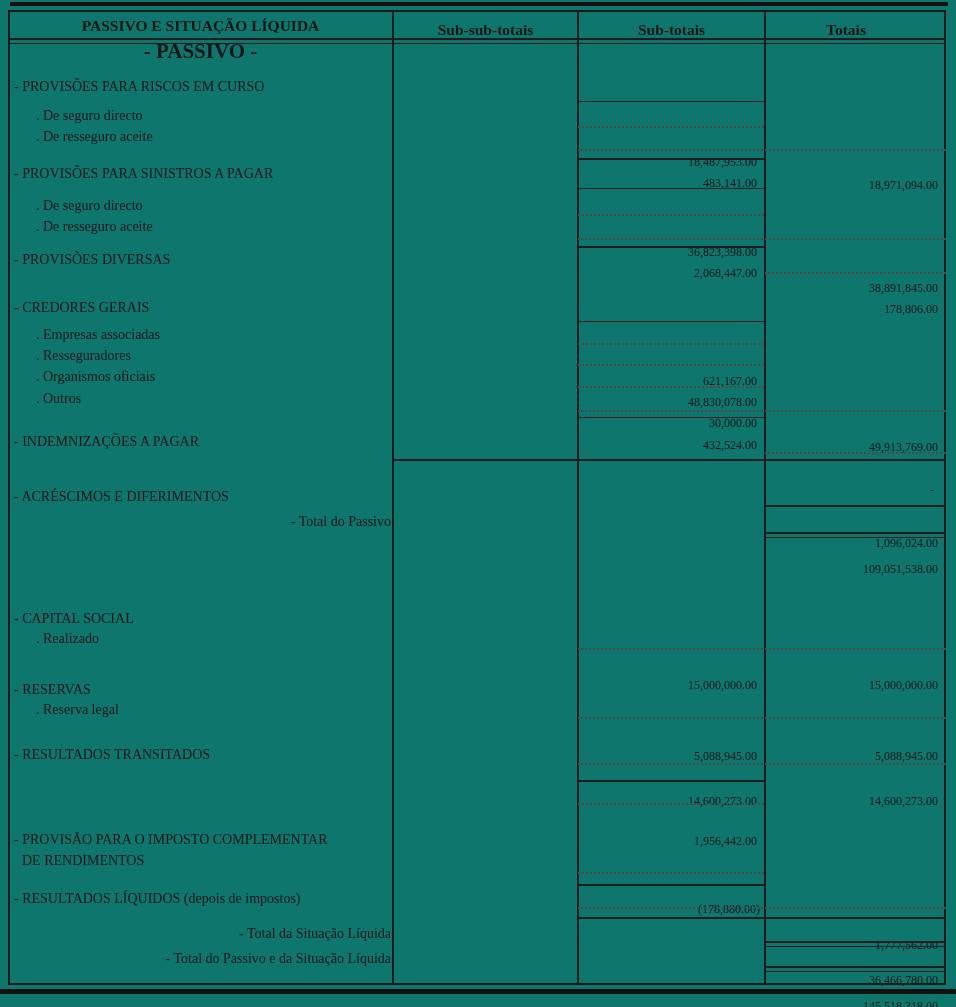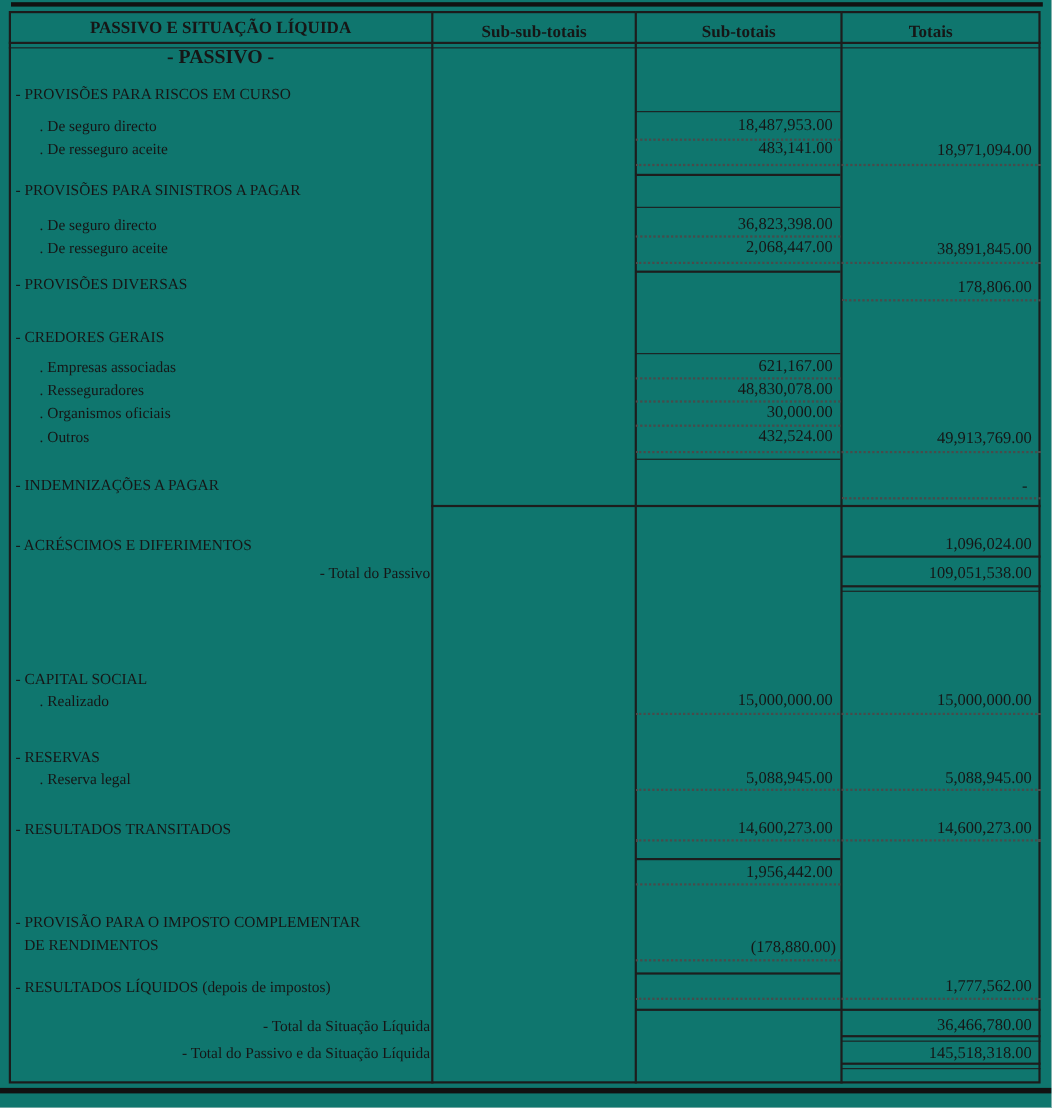--- a/index.html
+++ b/index.html
@@ -11,21 +11,21 @@
   }
   
   #frame {
     position:absolute; left:8px; top:10px; width:938px; height:975px;
     border:2px solid #1b1b1b; box-sizing:border-box; background:transparent;
   }
   .t  { position:absolute; font-size:14px; line-height:17px; white-space:nowrap; }
   .b  { font-weight:bold; }
   .c  { text-align:center; }
   .r  { text-align:right; }
-  .num { position:absolute; font-size:15px; line-height:17px; white-space:nowrap; text-align:center; }
+  .num { position:absolute; font-size:12px; line-height:17px; white-space:nowrap; text-align:center;margin-top:48px; }
   .hdr { position:absolute; font-size:15.5px; font-weight:bold; text-align:center; white-space:nowrap; }
   .vl { position:absolute; width:2px; background:#1d1d1d; }
   .hl { position:absolute; height:2px; background:#1d1d1d; }
   .hl.thin { height:1px; }
   .dl { position:absolute; height:0; border-top:2px dotted #4a4a4a; }
   .bar { position:absolute; background:#111; }
 </style>
 </head>
 <body>
 
@@ -40,35 +40,35 @@
   <div class="vl" style="left:577px;top:10px;height:975px"></div>
   <div class="vl" style="left:764px;top:10px;height:975px"></div>
 
   <div class="hdr" style="left:8px;top:17px;width:385px">PASSIVO E SITUAÇÃO LÍQUIDA</div>
   <div class="hdr" style="left:393px;top:21px;width:185px">Sub-sub-totais</div>
   <div class="hdr" style="left:578px;top:21px;width:187px">Sub-totais</div>
   <div class="hdr" style="left:765px;top:21px;width:162px">Totais</div>
   <div class="hl" style="left:8px;top:38px;width:938px"></div>
   <div class="hl thin" style="left:8px;top:43px;width:938px"></div>
 
-  <div class="t b c" style="left:8px;top:43px;width:385px;font-size:18px">- PASSIVO -</div>
+  <div class="t b c" style="left:8px;top:43px;width:385px;font-size:21px">- PASSIVO -</div>
 
   <div class="t" style="left:14px;top:78px">- PROVISÕES PARA RISCOS EM CURSO</div>
   <div class="t" style="left:36px;top:107px">. De seguro directo</div>
   <div class="num" style="right:199px;top:106px">18,487,953.00</div>
   <div class="t" style="left:36px;top:128px">. De resseguro aceite</div>
   <div class="num" style="right:199px;top:127px">483,141.00</div>
   <div class="num" style="right:18px;top:129px">18,971,094.00</div>
 
   <div class="t" style="left:14px;top:165px">- PROVISÕES PARA SINISTROS A PAGAR</div>
   <div class="t" style="left:36px;top:197px">. De seguro directo</div>
   <div class="num" style="right:199px;top:196px">36,823,398.00</div>
   <div class="t" style="left:36px;top:218px">. De resseguro aceite</div>
   <div class="num" style="right:199px;top:217px">2,068,447.00</div>
-  <div class="num" style="right:18px;top:219px">38,891,845.00</div>
+  <div class="num" style="right:18px;top:232px">38,891,845.00</div>
 
   <div class="t" style="left:14px;top:251px">- PROVISÕES DIVERSAS</div>
   <div class="num" style="right:18px;top:253px">178,806.00</div>
 
   <div class="t" style="left:14px;top:299px">- CREDORES GERAIS</div>
   <div class="t" style="left:36px;top:326px">. Empresas associadas</div>
   <div class="num" style="right:199px;top:325px">621,167.00</div>
   <div class="t" style="left:36px;top:347px">. Resseguradores</div>
   <div class="num" style="right:199px;top:346px">48,830,078.00</div>
   <div class="t" style="left:36px;top:368px">. Organismos oficiais</div>

